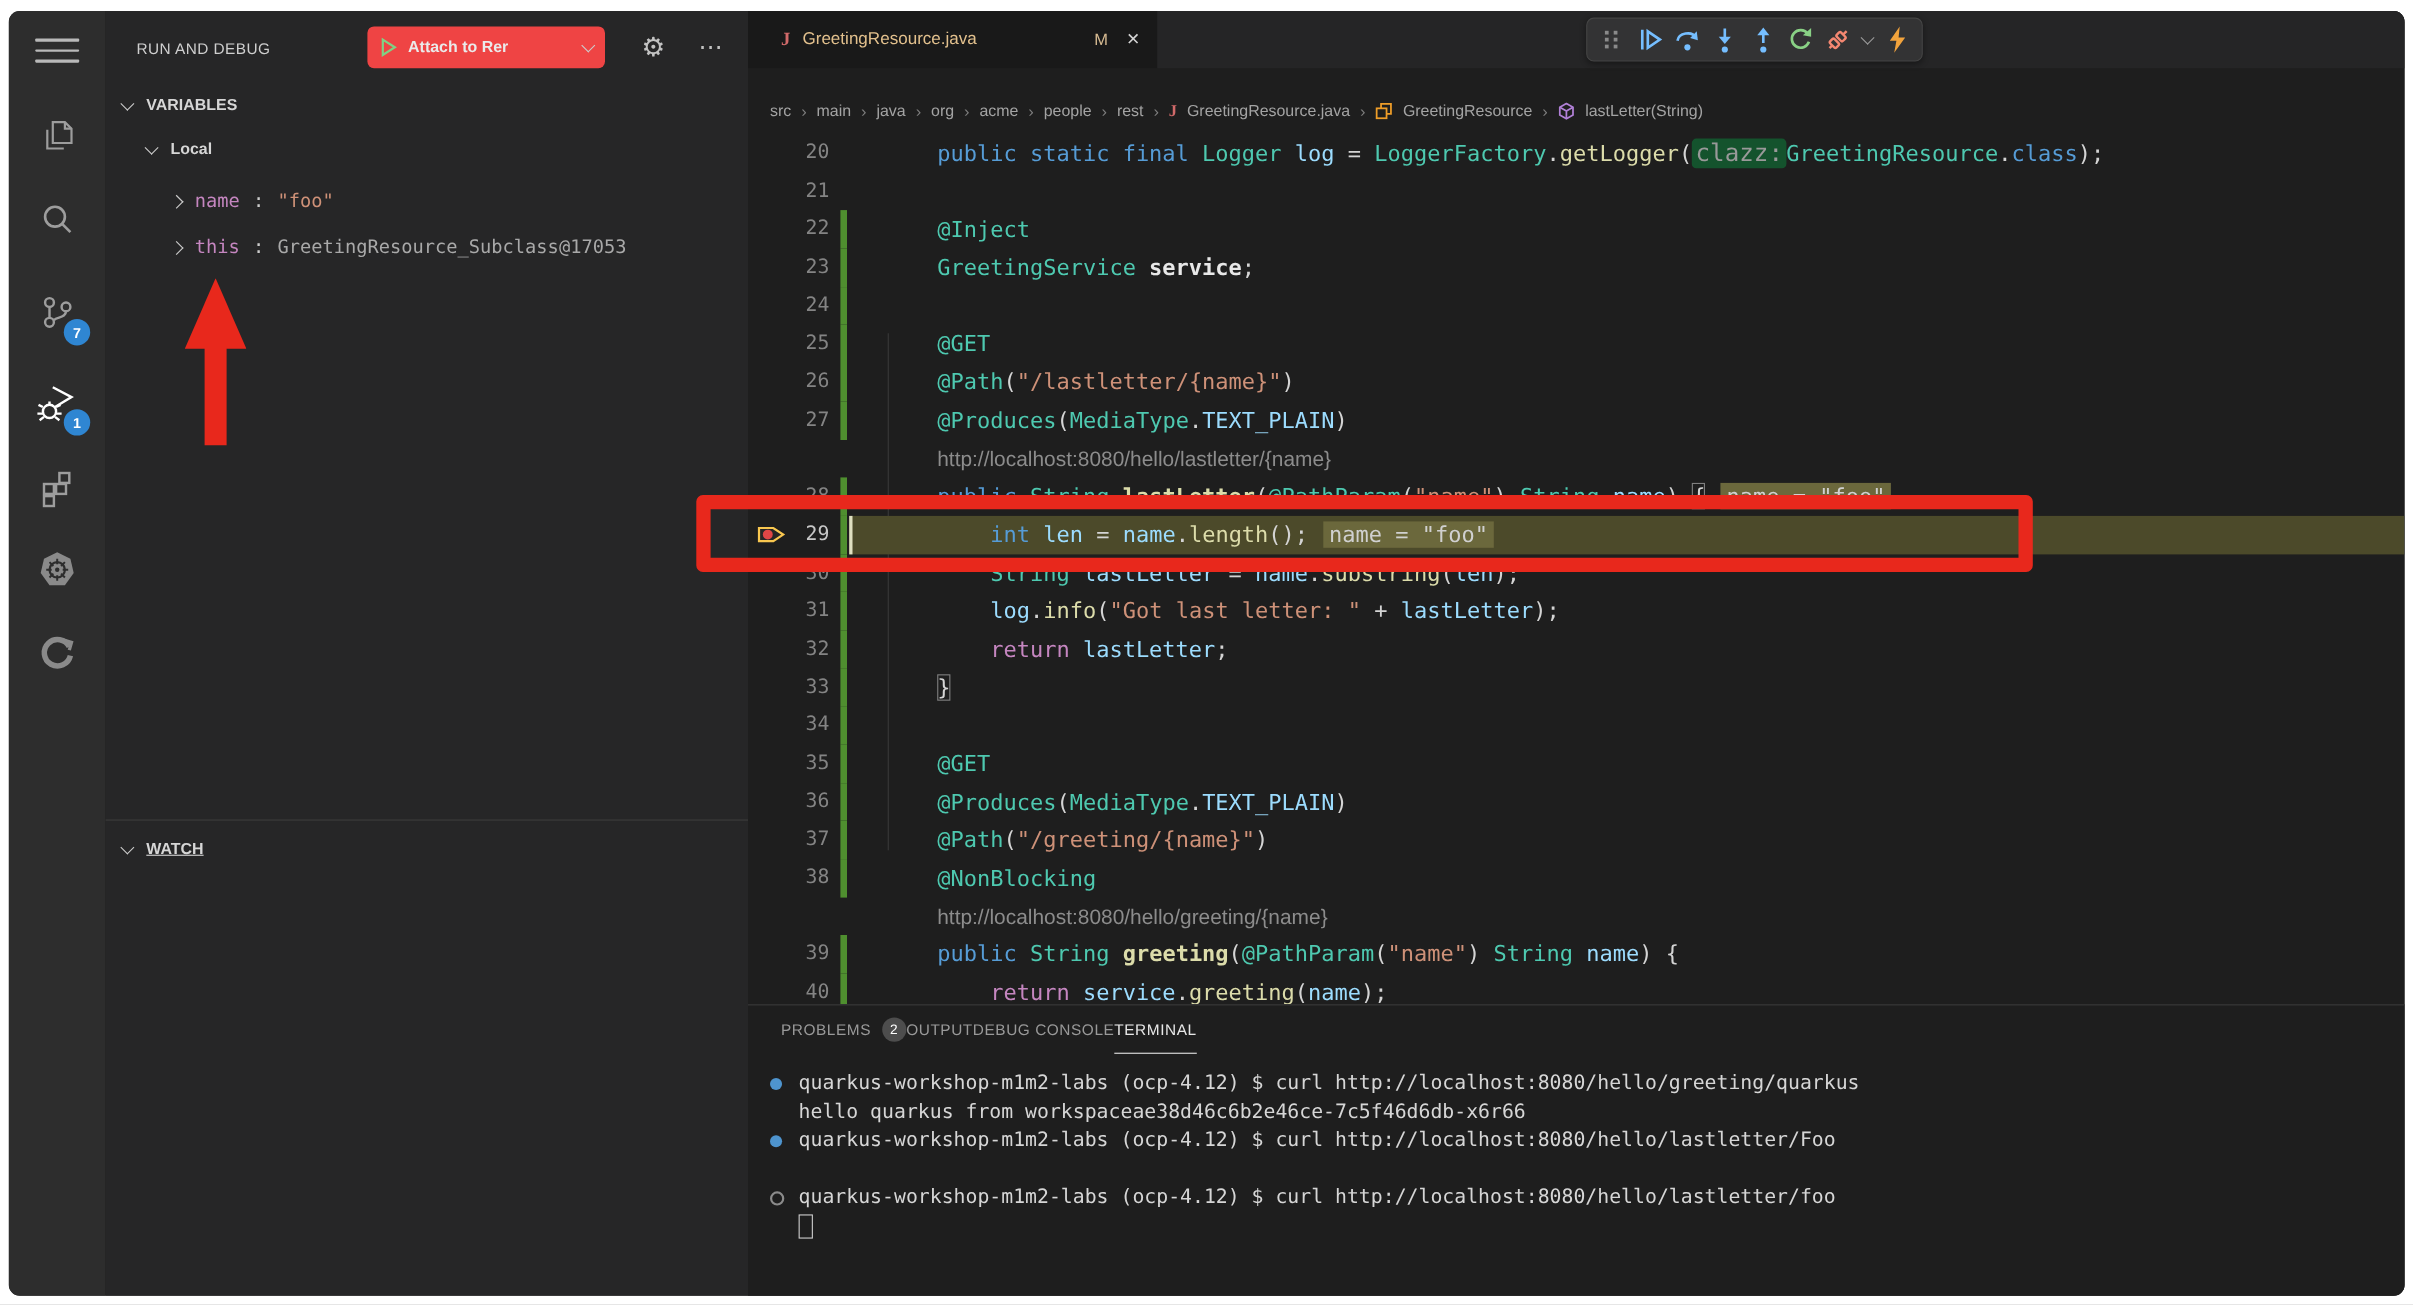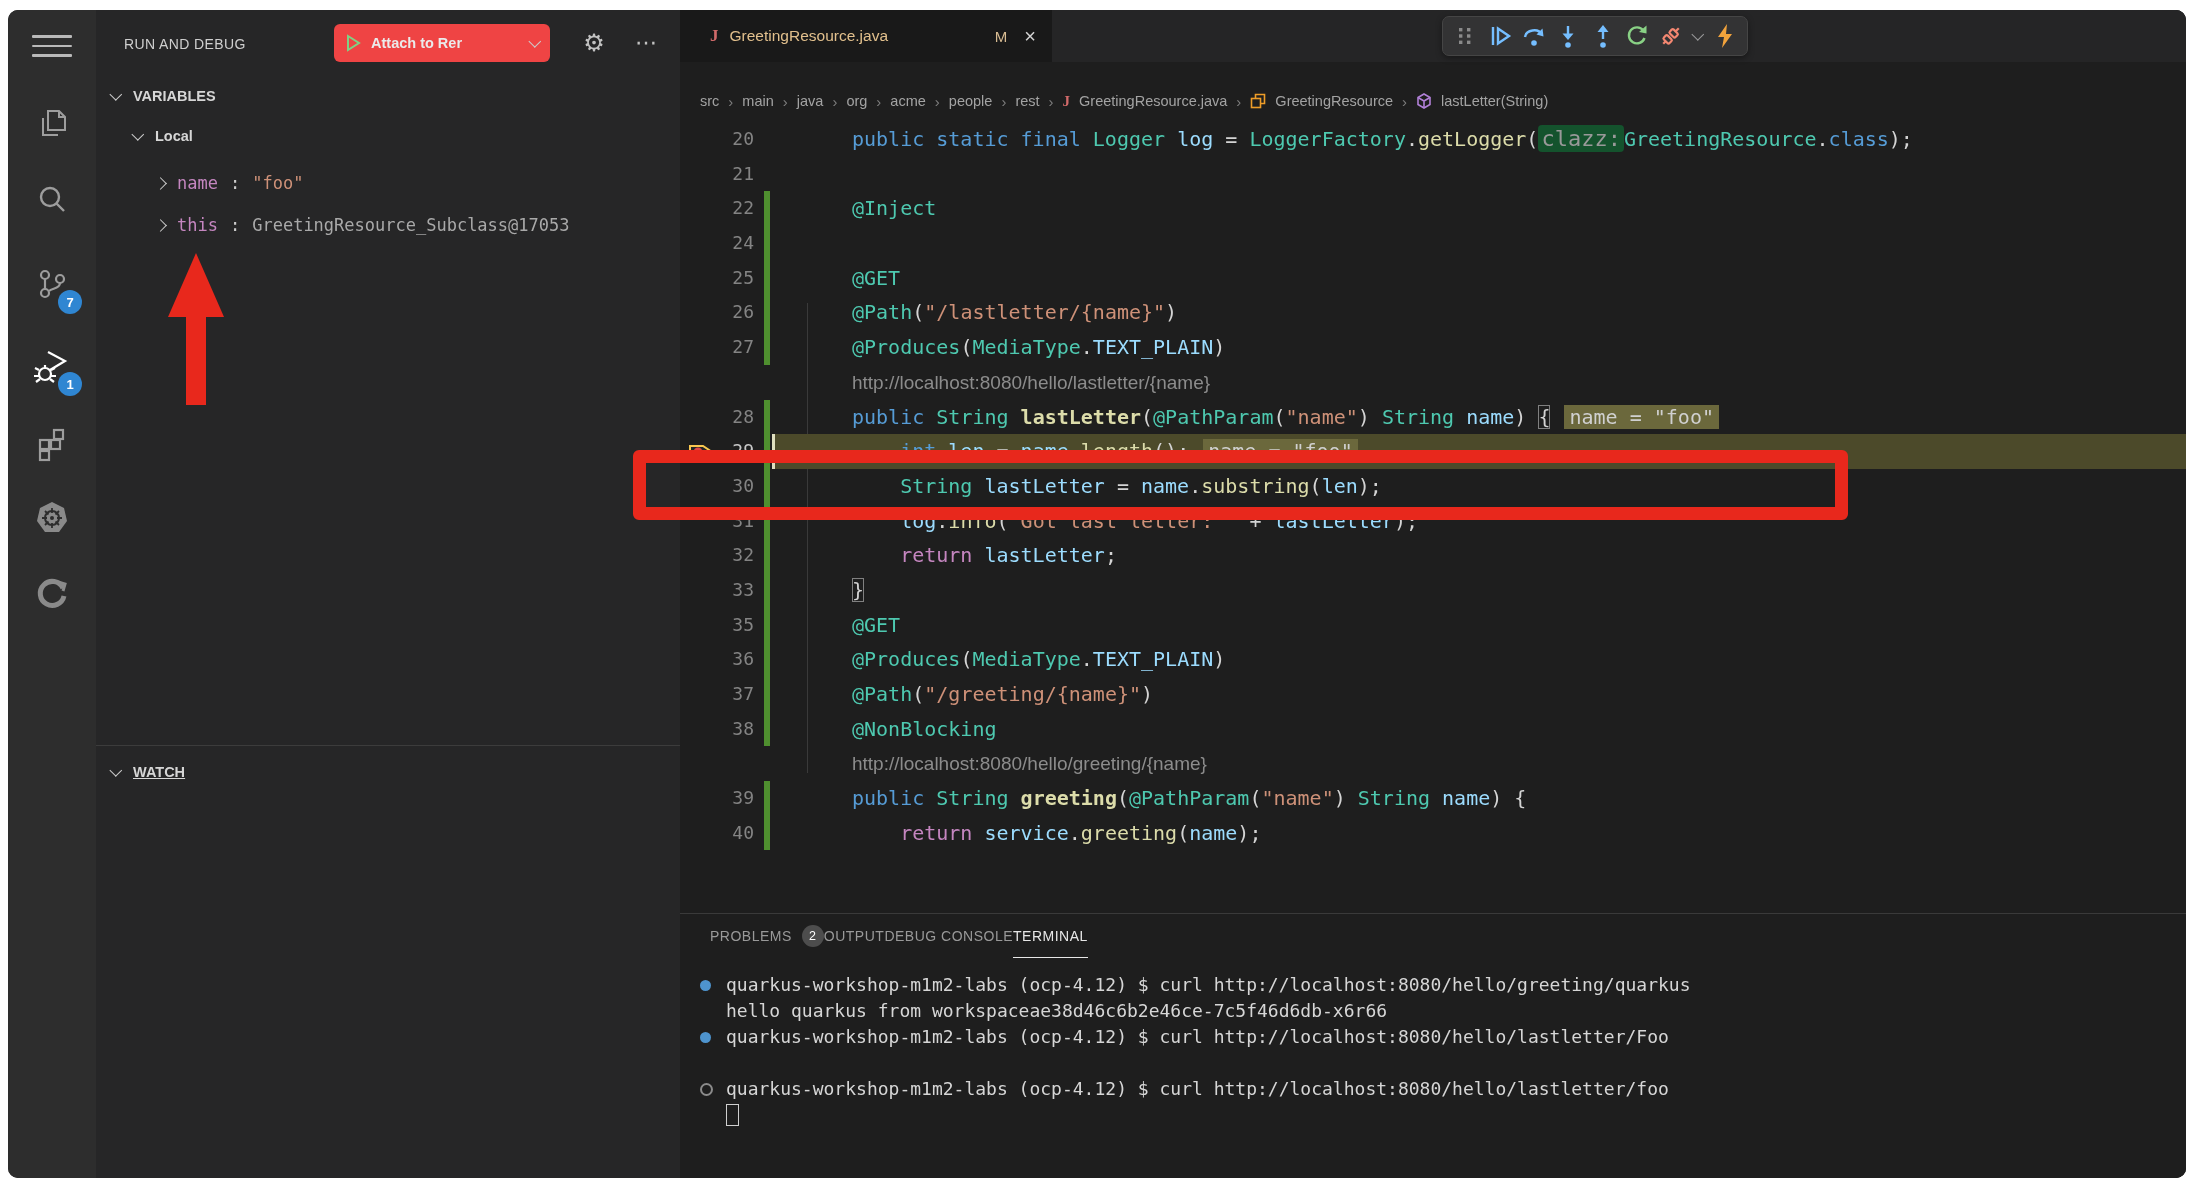--- a/index.html
+++ b/index.html
@@ -351,20 +351,30 @@
               <div class="gnum">22</div>
               <div class="gbarcol">
                 <span class="bar"></span>
               </div>
               <div class="chl">
                 <span class="ccontent"><span class="s-ann">@Inject</span></span>
               </div>
             </div>
             <div class="crow">
               <div class="gind"></div>
+              <div class="gnum">23</div>
+              <div class="gbarcol">
+                <span class="bar"></span>
+              </div>
+              <div class="chl">
+                <span class="ccontent"><span class="s-type">GreetingService </span><span class="s-field">service</span><span class="s-punc">;</span></span>
+              </div>
+            </div>
+            <div class="crow">
+              <div class="gind"></div>
               <div class="gnum">24</div>
               <div class="gbarcol">
                 <span class="bar"></span>
               </div>
               <div class="chl">
                 <span class="ccontent"></span>
               </div>
             </div>
             <div class="crow">
               <div class="gind"></div>
@@ -460,20 +470,30 @@
               </div>
             </div>
             <div class="crow">
               <div class="gind"></div>
               <div class="gnum">33</div>
               <div class="gbarcol">
                 <span class="bar"></span>
               </div>
               <div class="chl">
                 <span class="ccontent"><span class="s-brace">}</span></span>
+              </div>
+            </div>
+            <div class="crow">
+              <div class="gind"></div>
+              <div class="gnum">34</div>
+              <div class="gbarcol">
+                <span class="bar"></span>
+              </div>
+              <div class="chl">
+                <span class="ccontent"></span>
               </div>
             </div>
             <div class="crow">
               <div class="gind"></div>
               <div class="gnum">35</div>
               <div class="gbarcol">
                 <span class="bar"></span>
               </div>
               <div class="chl">
                 <span class="ccontent"><span class="s-ann">@GET</span></span>

